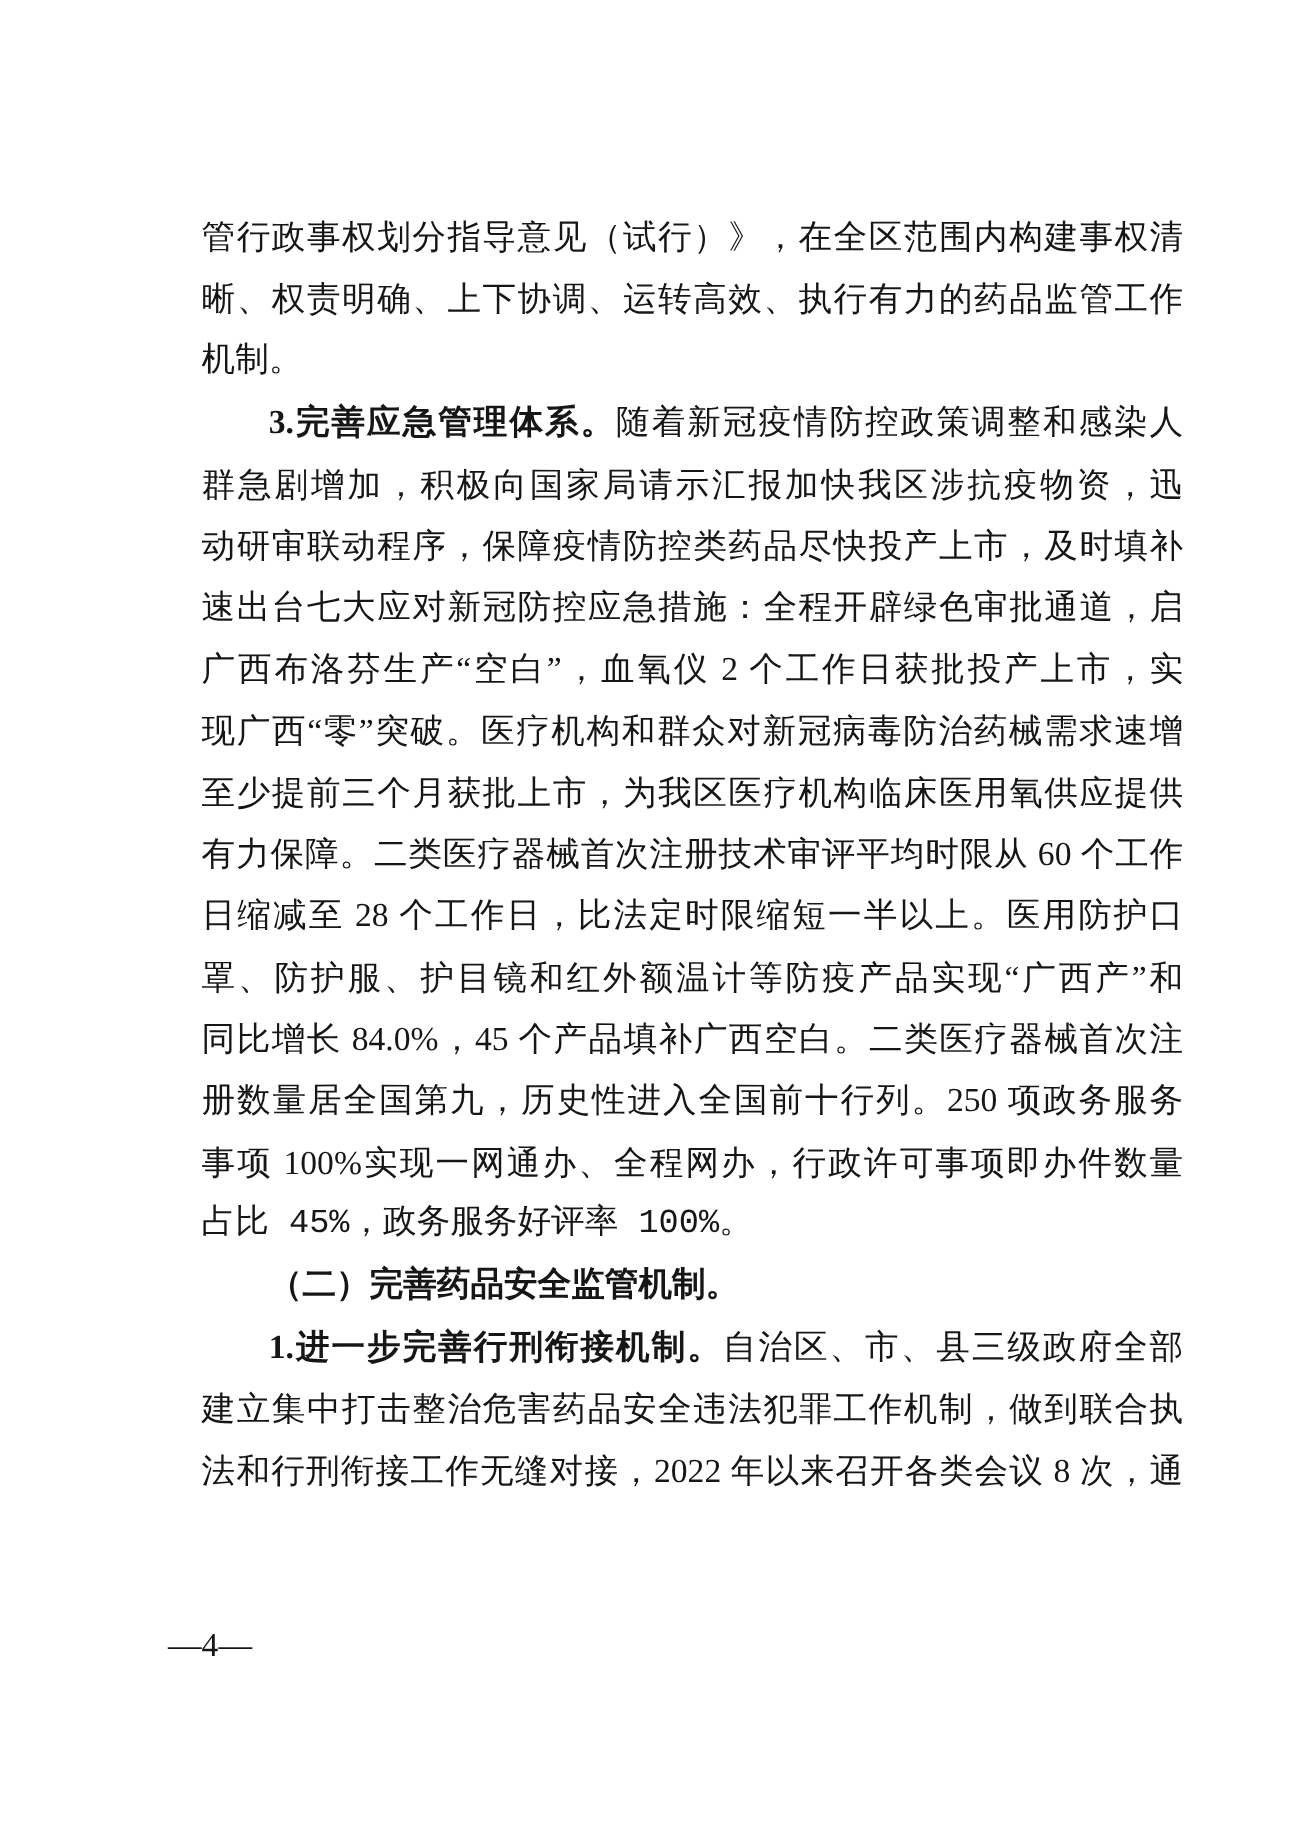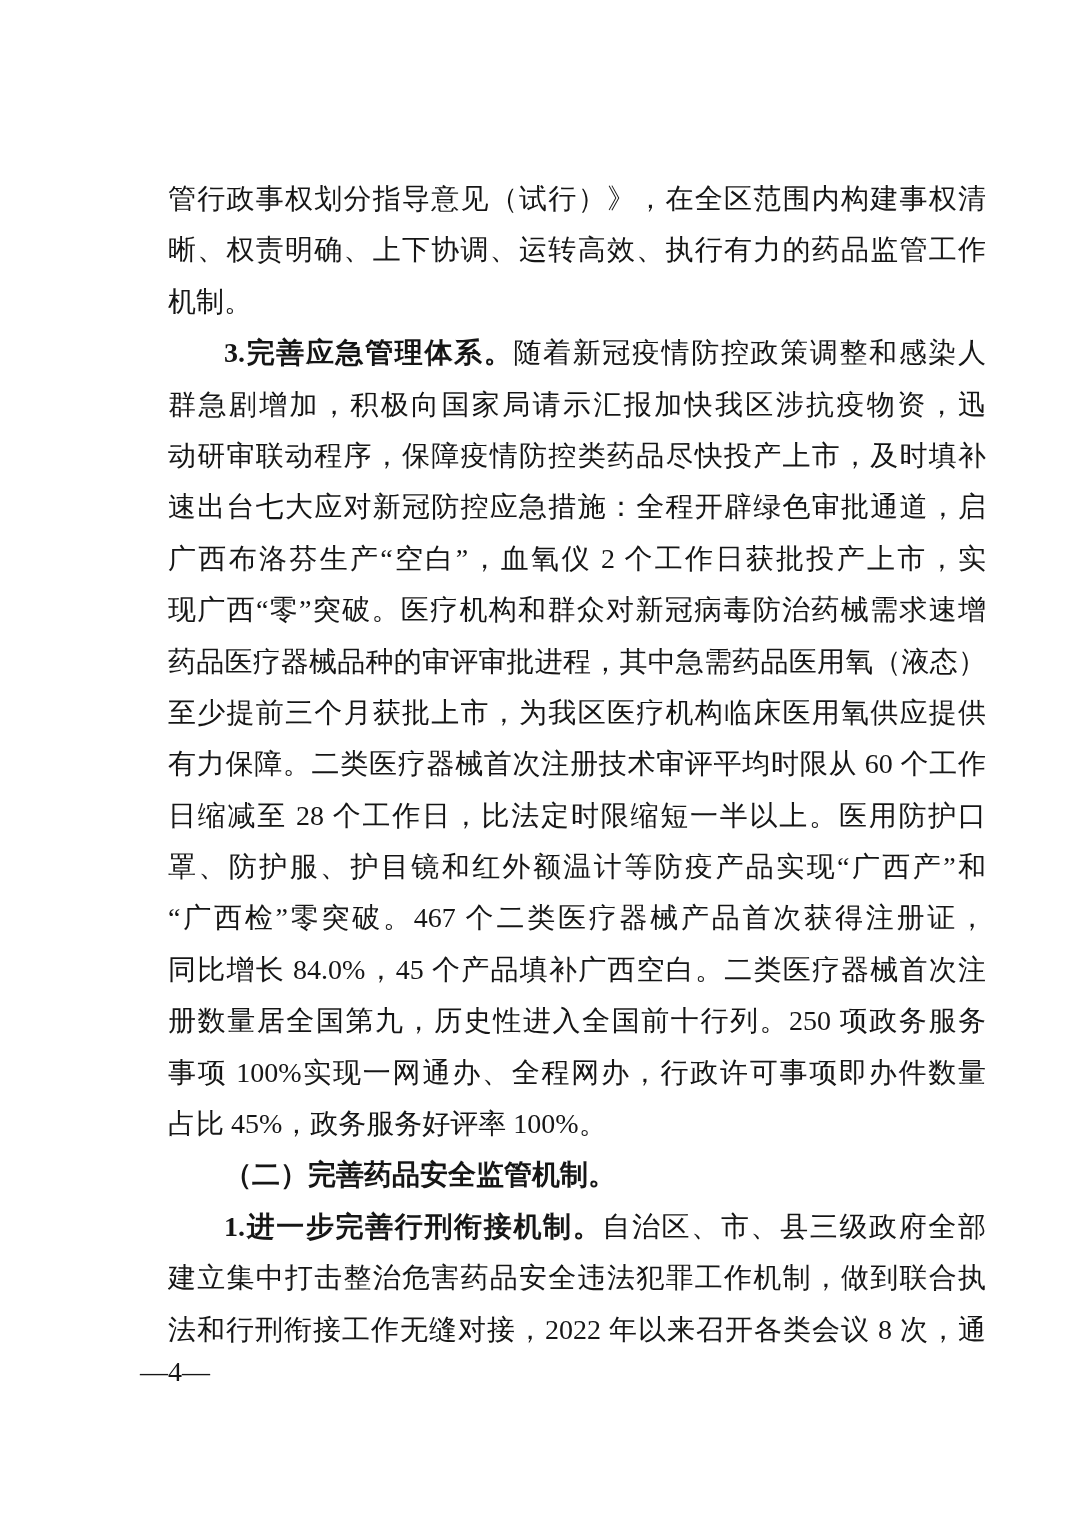--- a/index.html
+++ b/index.html
@@ -27,20 +27,21 @@
     font-size: 28px;
     line-height: 51.4px;
     height: 51.4px;
     text-align: justify;
     text-align-last: justify;
     overflow: hidden;
   }
   .line.no-just {
     text-align: left;
     text-align-last: left;
+    font-family: Liberation Mono, monospace;
   }
   .line.indent {
     text-indent: 2em;
   }
   .line .b {
     font-weight: 700;
   }
   .page-footer {
     position: absolute;
     left: 140px;
@@ -57,26 +58,24 @@
   <div class="doc-body">
       <div class="line"><span>管行政事权划分指导意见（试行）》，在全区范围内构建事权清</span></div>
       <div class="line"><span>晰、权责明确、上下协调、运转高效、执行有力的药品监管工作</span></div>
       <div class="line no-just"><span>机制。</span></div>
       <div class="line indent"><span class="b">3.完善应急管理体系。</span><span>随着新冠疫情防控政策调整和感染人</span></div>
       <div class="line"><span>群急剧增加，积极向国家局请示汇报加快我区涉抗疫物资，迅</span></div>
       <div class="line"><span>动研审联动程序，保障疫情防控类药品尽快投产上市，及时填补</span></div>
       <div class="line"><span>速出台七大应对新冠防控应急措施：全程开辟绿色审批通道，启</span></div>
       <div class="line"><span>广西布洛芬生产“空白”，血氧仪 2 个工作日获批投产上市，实</span></div>
       <div class="line"><span>现广西“零”突破。医疗机构和群众对新冠病毒防治药械需求速增</span></div>
-      <div class="line"><span>药品医疗器械品种的审评审批进程，其中急需药品医用氧（液态）</span></div>
       <div class="line"><span>至少提前三个月获批上市，为我区医疗机构临床医用氧供应提供</span></div>
       <div class="line"><span>有力保障。二类医疗器械首次注册技术审评平均时限从 60 个工作</span></div>
       <div class="line"><span>日缩减至 28 个工作日，比法定时限缩短一半以上。医用防护口</span></div>
       <div class="line"><span>罩、防护服、护目镜和红外额温计等防疫产品实现“广西产”和</span></div>
-      <div class="line"><span>“广西检”零突破。467 个二类医疗器械产品首次获得注册证，</span></div>
       <div class="line"><span>同比增长 84.0%，45 个产品填补广西空白。二类医疗器械首次注</span></div>
       <div class="line"><span>册数量居全国第九，历史性进入全国前十行列。250 项政务服务</span></div>
       <div class="line"><span>事项 100%实现一网通办、全程网办，行政许可事项即办件数量</span></div>
       <div class="line no-just"><span>占比 45%，政务服务好评率 100%。</span></div>
       <div class="line indent no-just"><span class="b">（二）完善药品安全监管机制。</span></div>
       <div class="line indent"><span class="b">1.进一步完善行刑衔接机制。</span><span>自治区、市、县三级政府全部</span></div>
       <div class="line"><span>建立集中打击整治危害药品安全违法犯罪工作机制，做到联合执</span></div>
       <div class="line"><span>法和行刑衔接工作无缝对接，2022 年以来召开各类会议 8 次，通</span></div>
     </div>
   <div class="page-footer">—4—</div>

